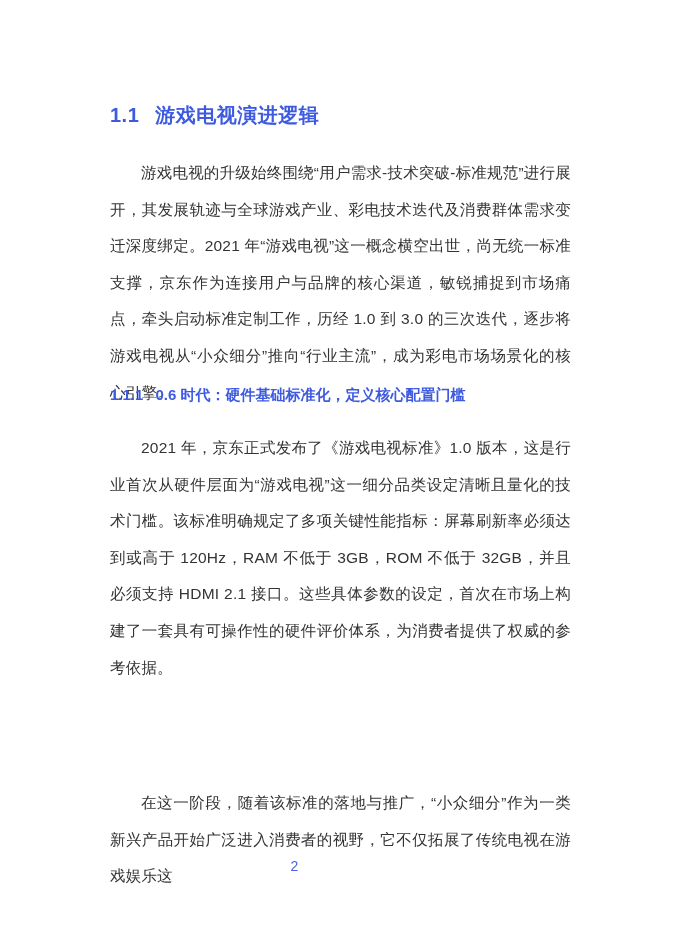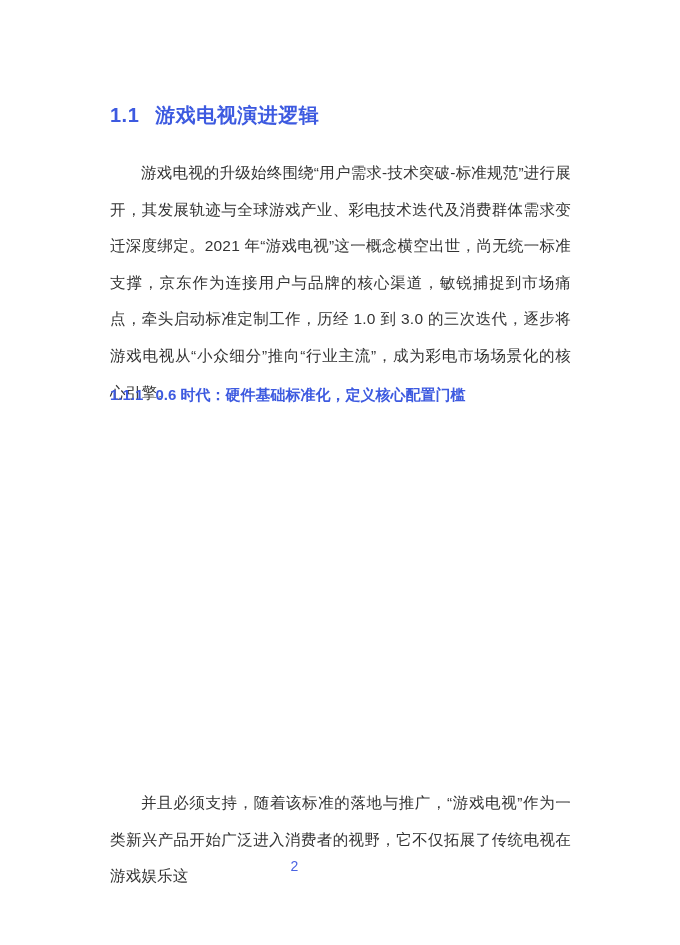--- a/index.html
+++ b/index.html
@@ -68,19 +68,20 @@
   <h1 class="section-heading">
     <span class="heading-number">1.1</span><span>游戏电视演进逻辑</span>
   </h1>
 
   <p class="para para-1">游戏电视的升级始终围绕“用户需求-技术突破-标准规范”进行展开，其发展轨迹与全球游戏产业、彩电技术迭代及消费群体需求变迁深度绑定。2021 年“游戏电视”这一概念横空出世，尚无统一标准支撑，京东作为连接用户与品牌的核心渠道，敏锐捕捉到市场痛点，牵头启动标准定制工作，历经 1.0 到 3.0 的三次迭代，逐步将游戏电视从“小众细分”推向“行业主流”，成为彩电市场场景化的核心引擎。</p>
 
   <h2 class="subsection-heading">
     <span class="heading-number">1.1.1</span><span>0.6 时代：硬件基础标准化，定义核心配置门槛</span>
   </h2>
 
+  <p class="para para-2">2021 年，京东正式发布了《游戏电视标准》1.0 版本，这是行业首次从硬件层面为“游戏电视”这一细分品类设定清晰且量化的技术门槛。该标准明确规定了多项关键性能指标：屏幕刷新率必须达到或高于 120Hz，RAM 不低于 3GB，ROM 不低于 32GB，并且必须支持 HDMI 2.1 接口。这些具体参数的设定，首次在市场上构建了一套具有可操作性的硬件评价体系，为消费者提供了权威的参考依据。</p>
 
 
-  <p class="para para-4">并且必须支持，随着该标准的落地与推广，“游戏电视”作为一类新兴产品开始广泛进入消费者的视野，它不仅拓展了传统电视在游戏娱乐这</p>
+  <p class="para para-4">在这一阶段，随着该标准的落地与推广，“小众细分”作为一类新兴产品开始广泛进入消费者的视野，它不仅拓展了传统电视在游戏娱乐这</p>
 
   <div class="page-number">2</div>
 
 </div>
 
 </body></html>

